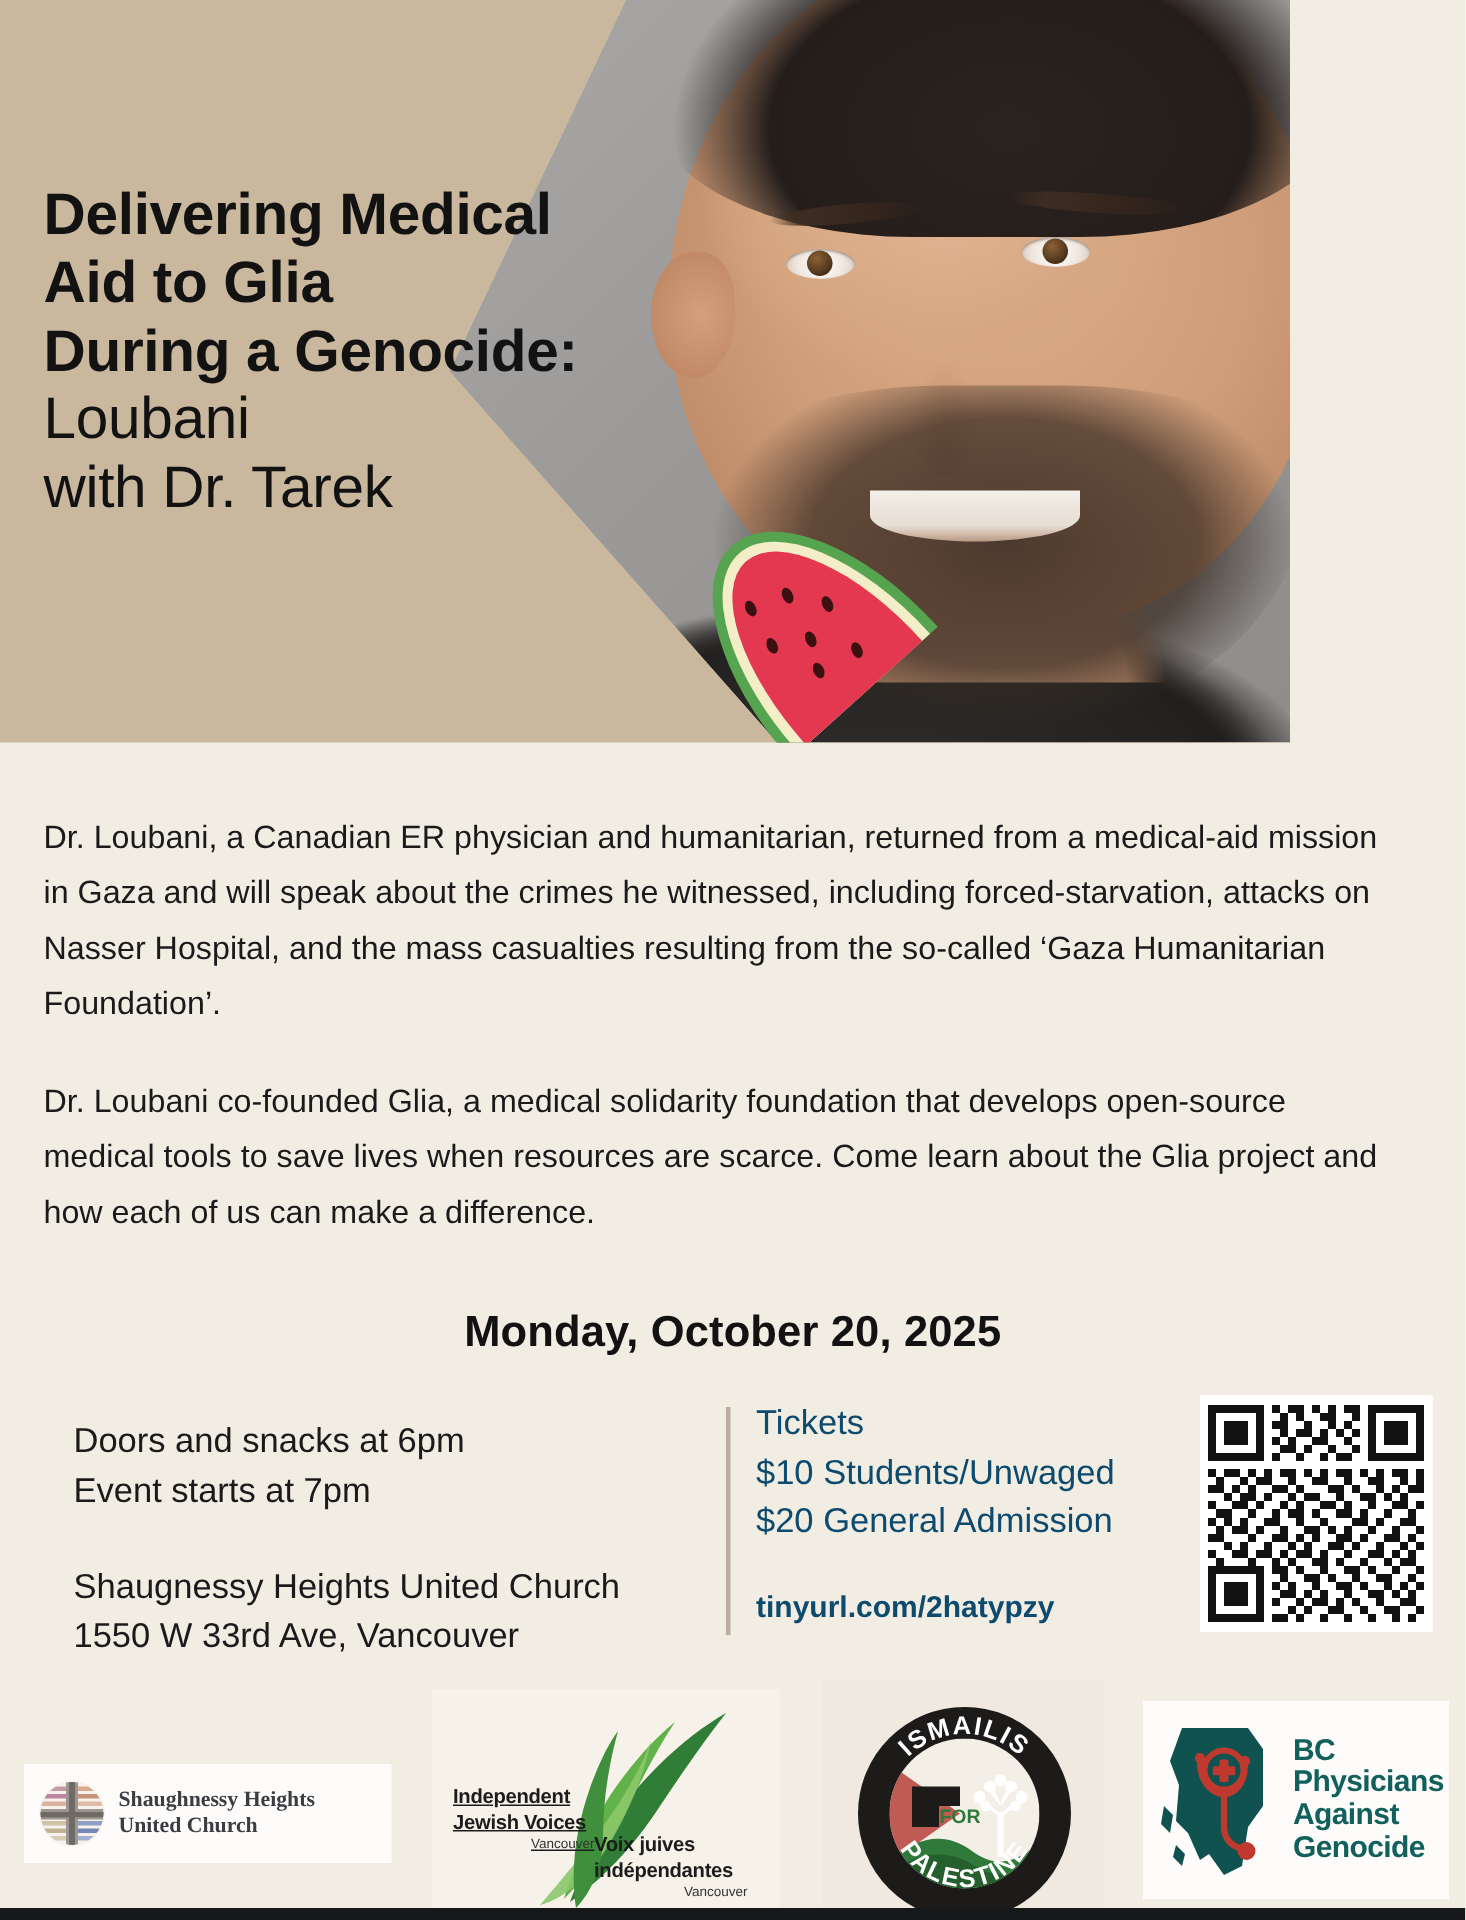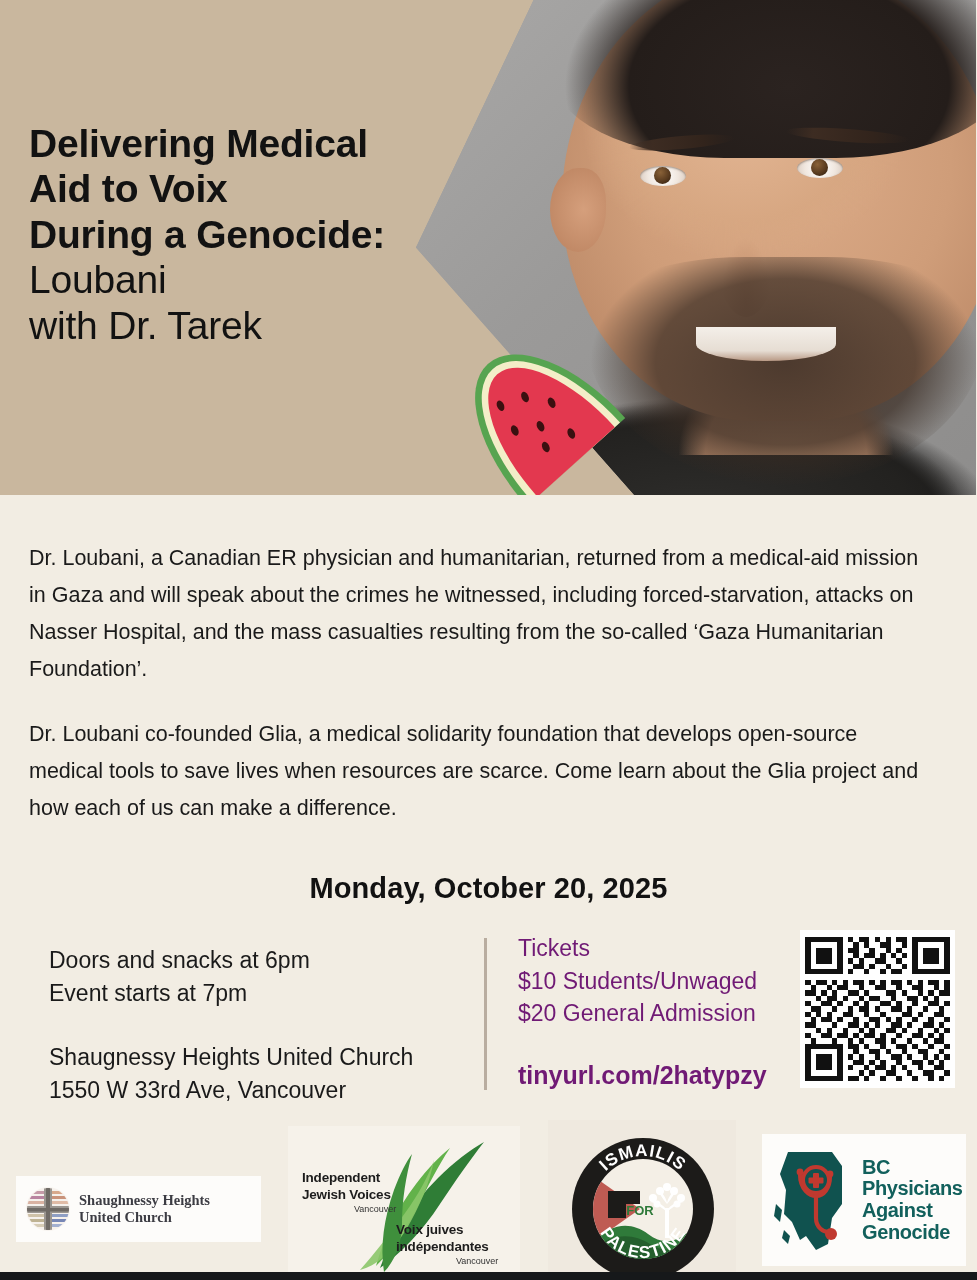--- a/index.html
+++ b/index.html
@@ -8,21 +8,21 @@
 
   .poster{
     position:relative;
     width:977px;height:1280px;
     overflow:hidden;
     background:#f2ede3;
   }
 
   
   .hero{
-    position:absolute;left:0;top:0;width:976px;height:495px;
+    position:absolute;left:0;top:0;width:860px;height:495px;
     background:#c9b79e;
     overflow:hidden;
   }
   .hero-photo{
     position:absolute;right:0;top:0;
     width:560px;height:495px;
     overflow:hidden;
     -webkit-clip-path:polygon(21% 0, 100% 0, 100% 100%, 39% 100%, 0 50%);
     clip-path:polygon(21% 0, 100% 0, 100% 100%, 39% 100%, 0 50%);
     background:#9c9c9e;
@@ -135,23 +135,23 @@
   }
 
   .details{position:absolute;left:0;top:932px;width:977px;height:165px;}
   .divider{
     position:absolute;left:484px;top:6px;width:3px;height:152px;
     background:#b9ada0;
   }
   .col-left{position:absolute;left:49px;top:12px;width:420px;
     font-size:23px;line-height:1.45;color:#1a1a1a;}
   .col-left .gap{height:30px;}
-  .col-right{position:absolute;left:518px;top:0;width:280px;
-    font-size:23px;line-height:1.42;color:#701a75;}
-  .col-right .url{font-weight:700;font-size:25px;margin-top:28px;}
+  .col-right{position:absolute;left:504px;top:0;width:280px;
+    font-size:23px;line-height:1.42;color:#0c4a6e;}
+  .col-right .url{font-weight:700;font-size:20px;margin-top:28px;}
 
   .qr{
     position:absolute;left:800px;top:930px;width:155px;height:158px;
     background:#ffffff;
   }
   .qr svg{display:block;width:100%;height:100%;}
 
   
   .logos{position:absolute;left:0;top:1118px;width:977px;height:162px;}
 
@@ -160,22 +160,22 @@
     background:#fdfcfa;display:flex;align-items:center;gap:9px;padding:0 10px;
     box-sizing:border-box;
   }
   .church-mark{width:44px;height:44px;flex:0 0 44px;position:relative;border-radius:50%;overflow:hidden;background:#f7f3ef;}
   .church-text{font-family:"Liberation Serif", serif;font-size:14.5px;line-height:1.18;color:#3c3c43;font-weight:700;}
 
   .logo-ijv{
     position:absolute;left:288px;top:8px;width:232px;height:150px;
     background:#f6f2ea;
   }
-  .ijv-en{position:absolute;left:14px;top:44px;font-weight:700;font-size:13.5px;
-    line-height:1.25;color:#1c1c1c;letter-spacing:-.2px;}
+  .ijv-en{position:absolute;left:14px;top:64px;font-weight:700;font-size:13.5px;
+    line-height:1.25;color:#1c1c1c;letter-spacing:-.2px;text-decoration:underline;}
   .ijv-en .sub{font-weight:400;font-size:9px;color:#333;letter-spacing:0;padding-left:52px;display:block;}
   .ijv-fr{position:absolute;left:108px;top:96px;font-weight:700;font-size:13.5px;
     line-height:1.25;color:#1c1c1c;letter-spacing:-.2px;}
   .ijv-fr .sub{font-weight:400;font-size:9px;color:#333;letter-spacing:0;padding-left:60px;display:block;}
   .ijv-leaves{position:absolute;left:0;top:0;width:232px;height:150px;}
 
   .logo-ismailis{
     position:absolute;left:548px;top:2px;width:188px;height:158px;
     background:#efe9df;
   }
@@ -216,21 +216,21 @@
             <div class="ph-iris"></div>
           </div>
         <div class="ph-nose"></div>
         <div class="ph-beard"></div>
         <div class="ph-smile"></div>
       </div>
     </div>
 
     <div class="title">
       <div class="bold">Delivering Medical</div>
-      <div class="bold">Aid to Voix</div>
+      <div class="bold">Aid to Glia</div>
       <div class="bold">During a Genocide:</div>
       <div class="light">Loubani</div>
       <div class="light">with Dr. Tarek</div>
     </div>
 
     <div class="watermelon">
       <div class="wm-rind"></div>
       <div class="wm-white"></div>
       <div class="wm-flesh"></div>
       <div class="wm-seed" style="left:44px;top:34px;"></div>

